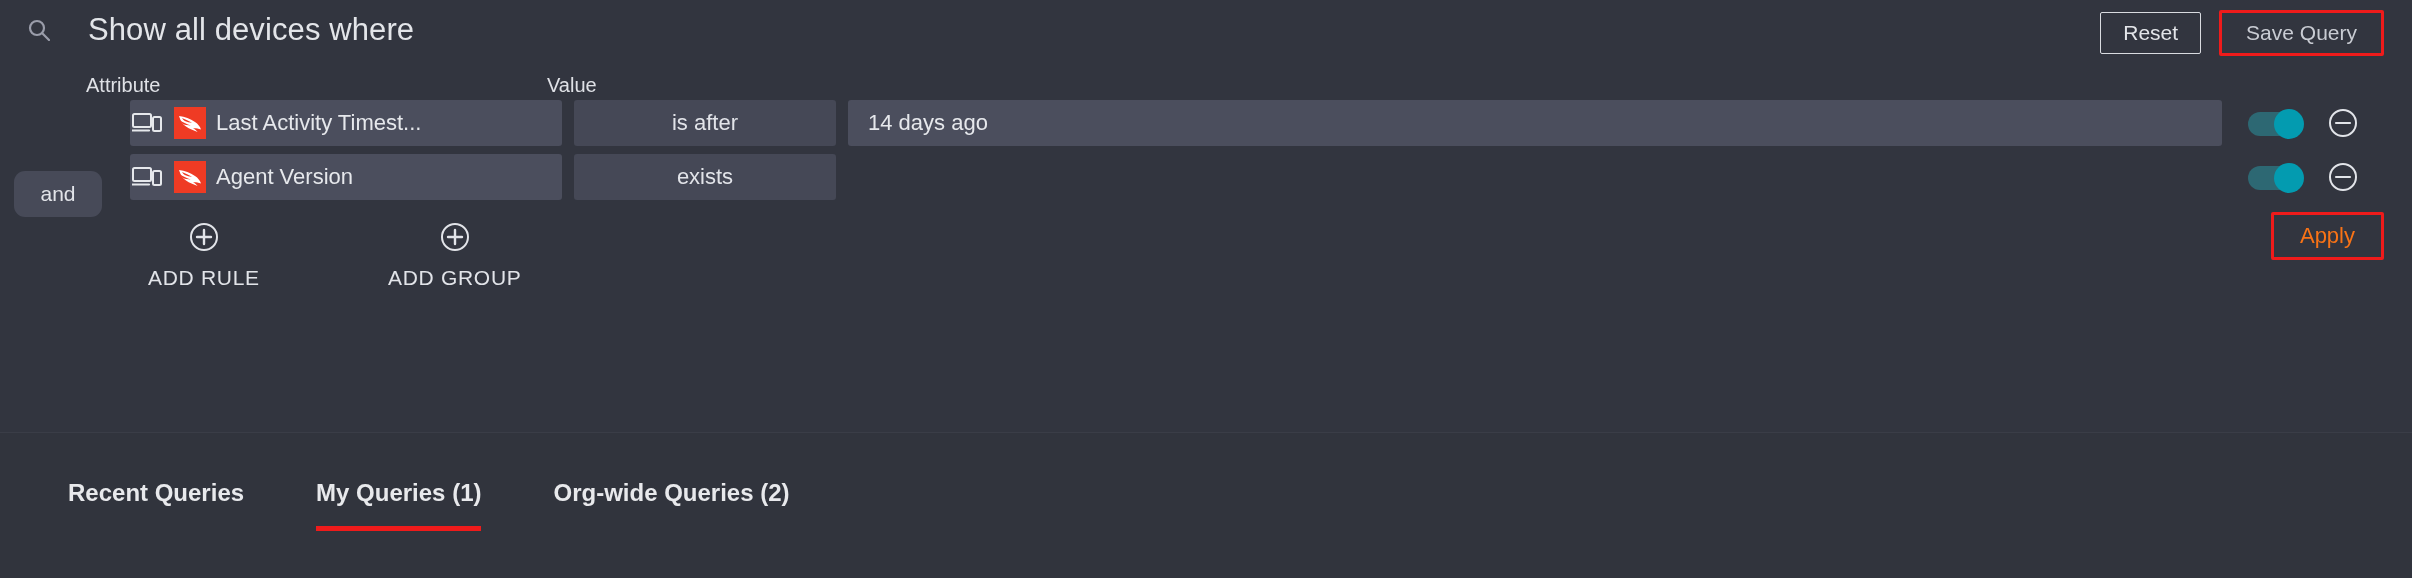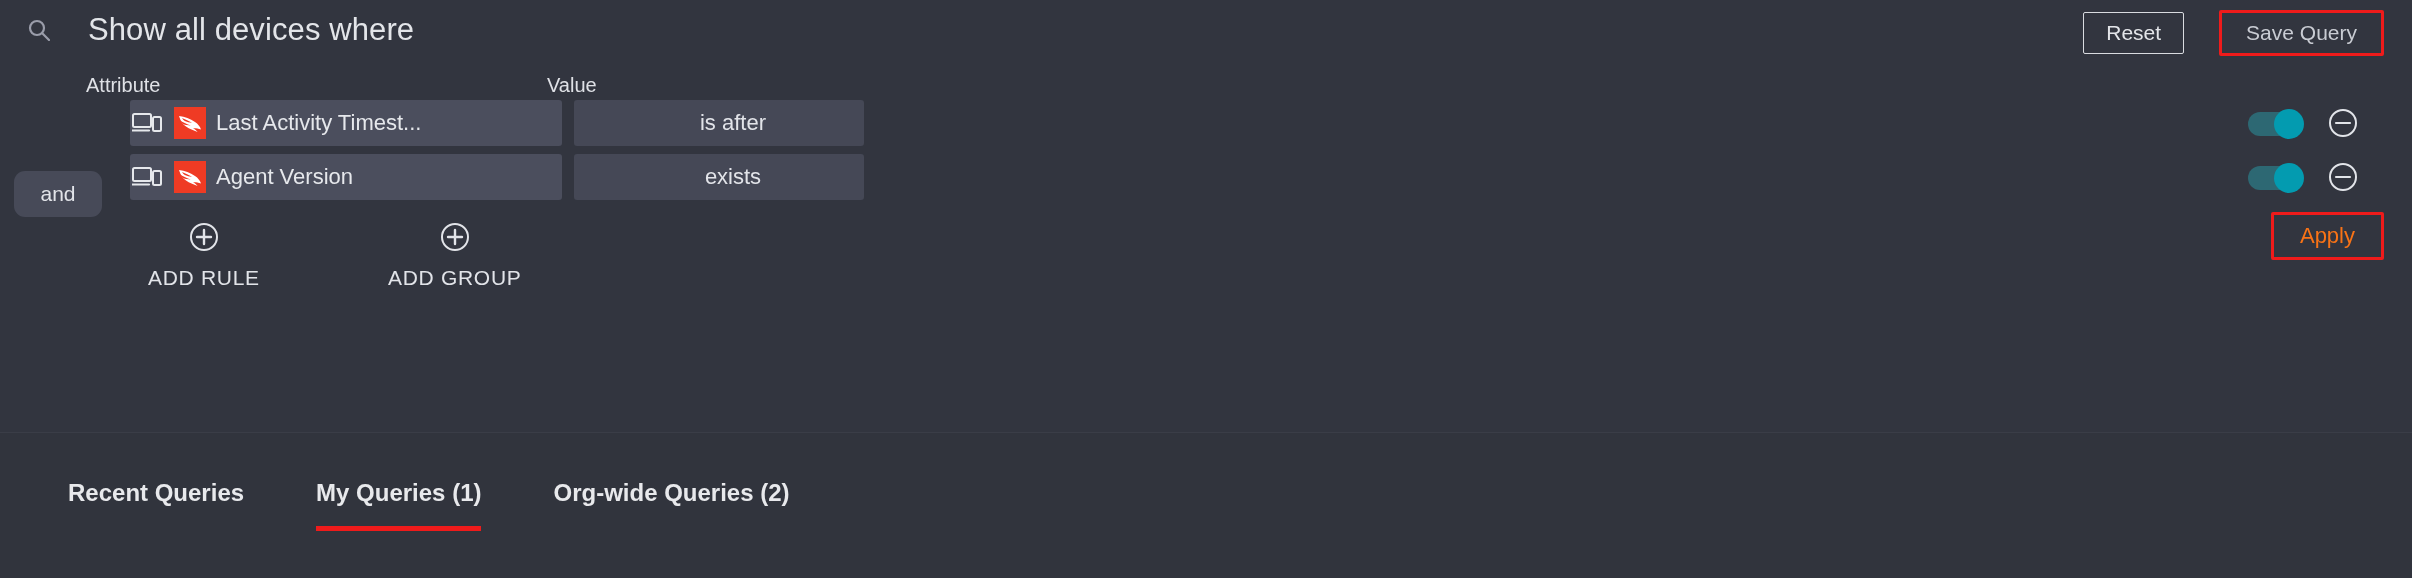--- a/index.html
+++ b/index.html
@@ -48,21 +48,21 @@
     color: #e3e5e9;
     letter-spacing: .1px;
     white-space: nowrap;
   }
 
   .header-actions {
     position: absolute;
     right: 28px; top: 10px;
     display: flex;
     align-items: center;
-    gap: 35px;
+    gap: 18px;
   }
   .btn-outline {
     background: transparent;
     border: 1px solid #d9dbe0;
     color: #e3e5e9;
     font-family: "Liberation Sans", sans-serif;
     font-size: 21px;
     padding: 0 22px;
     height: 42px;
     line-height: 40px;
@@ -149,21 +149,20 @@
     left: 574px; top: 0;
     width: 262px; height: 46px;
     background: #454856;
     border-radius: 3px;
     display: flex;
     align-items: center;
     justify-content: center;
     font-size: 22px;
     color: #e2e4e9;
     cursor: pointer;
-    padding-left: 28px;
   }
   .field-val {
     position: absolute;
     left: 848px; top: 0;
     width: 1374px; height: 46px;
     background: #4b4e5d;
     border-radius: 3px;
     display: flex;
     align-items: center;
     padding-left: 20px;
@@ -319,20 +318,21 @@
           <svg width="32" height="32" viewBox="0 0 32 32">
             <rect width="32" height="32" fill="#ef3b24"></rect>
             <path d="M5 9 C11 9.5 16 11.5 21 15 C24 17 26 19.5 27 22.5 C24 21.5 21.5 21 19 21.2 C21 22.2 22.5 23.4 23.6 25 C19.5 23.6 15.5 22 12 19.6 C8.8 17.4 6.5 14.2 5 9 Z" fill="#ffffff"></path>
             <path d="M6 13.5 C9.5 15.6 13 17.2 16.8 18.4 C14 18.4 11.4 18 9 17 C7.7 16 6.7 14.9 6 13.5 Z" fill="#ef3b24"></path>
             <path d="M8 11 C11.5 12.6 14.8 14 18 15.8 C15.4 15.6 13 15 10.8 14 C9.7 13.2 8.7 12.2 8 11 Z" fill="#ef3b24"></path>
           </svg>
         </span>
         <span class="attr-text">Last Activity Timest...</span>
       </div>
       <div class="field-op">is after</div>
+      <div class="field-val">14 days ago</div>
       <div class="toggle">
         <span class="track"></span>
         <span class="knob"></span>
       </div>
       <div class="remove-btn">
         <svg class="circle-icon" width="30" height="30" viewBox="0 0 30 30">
           <circle cx="15" cy="15" r="13" fill="none" stroke="#e2e4e9" stroke-width="2"></circle>
           <line x1="8" y1="15" x2="22" y2="15" stroke="#e2e4e9" stroke-width="2.2" stroke-linecap="round"></line>
         </svg>
       </div>

